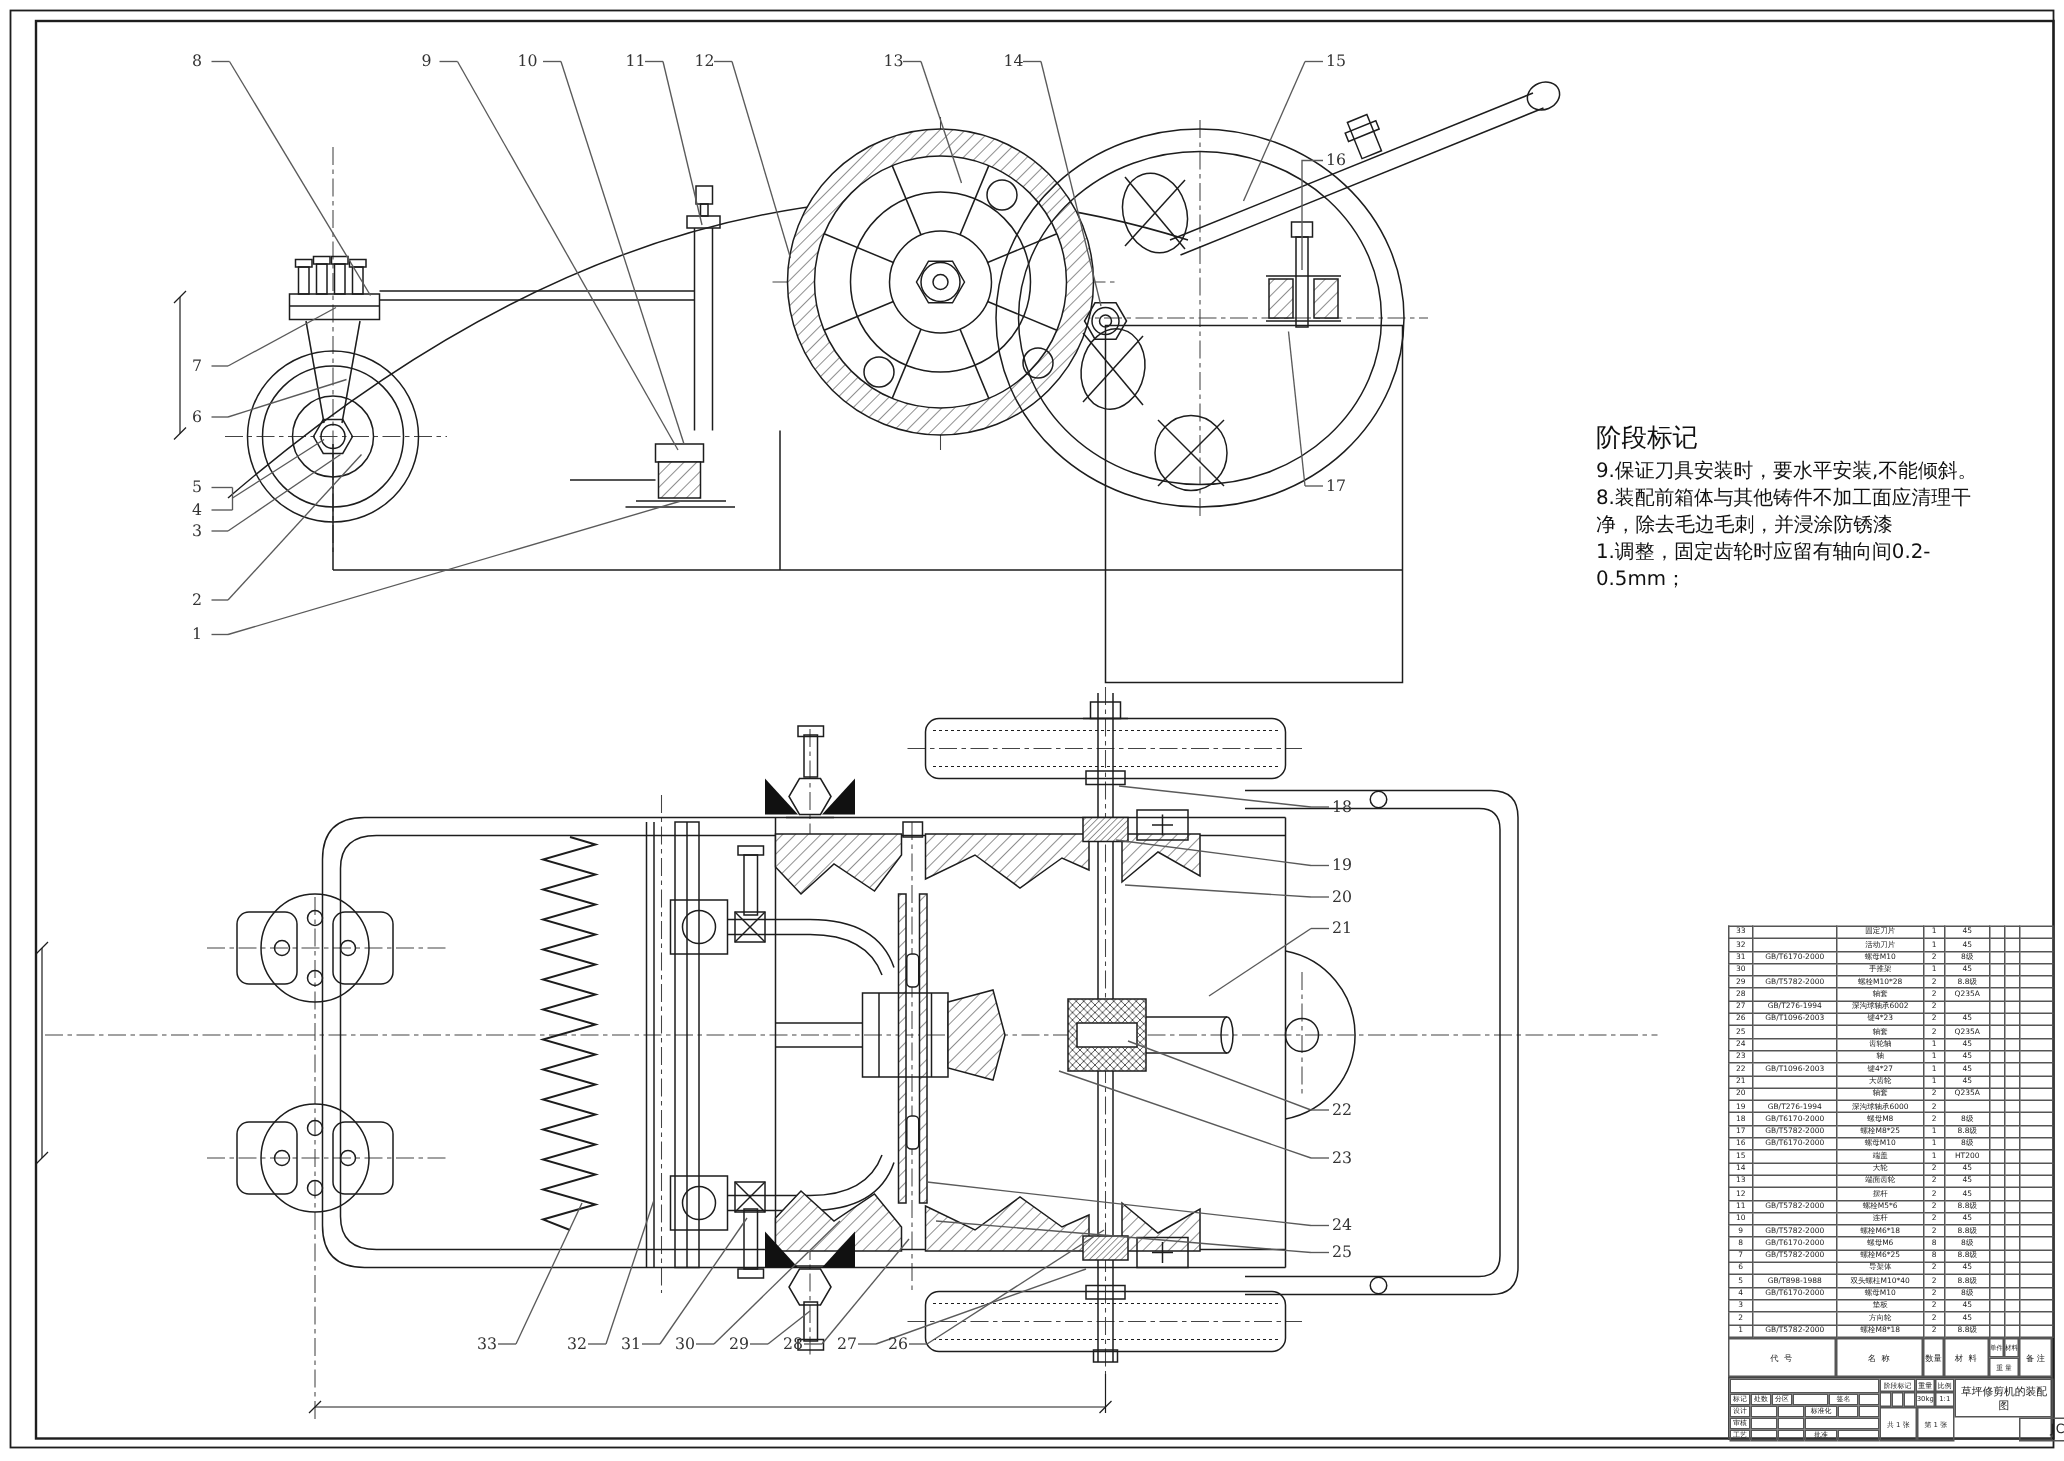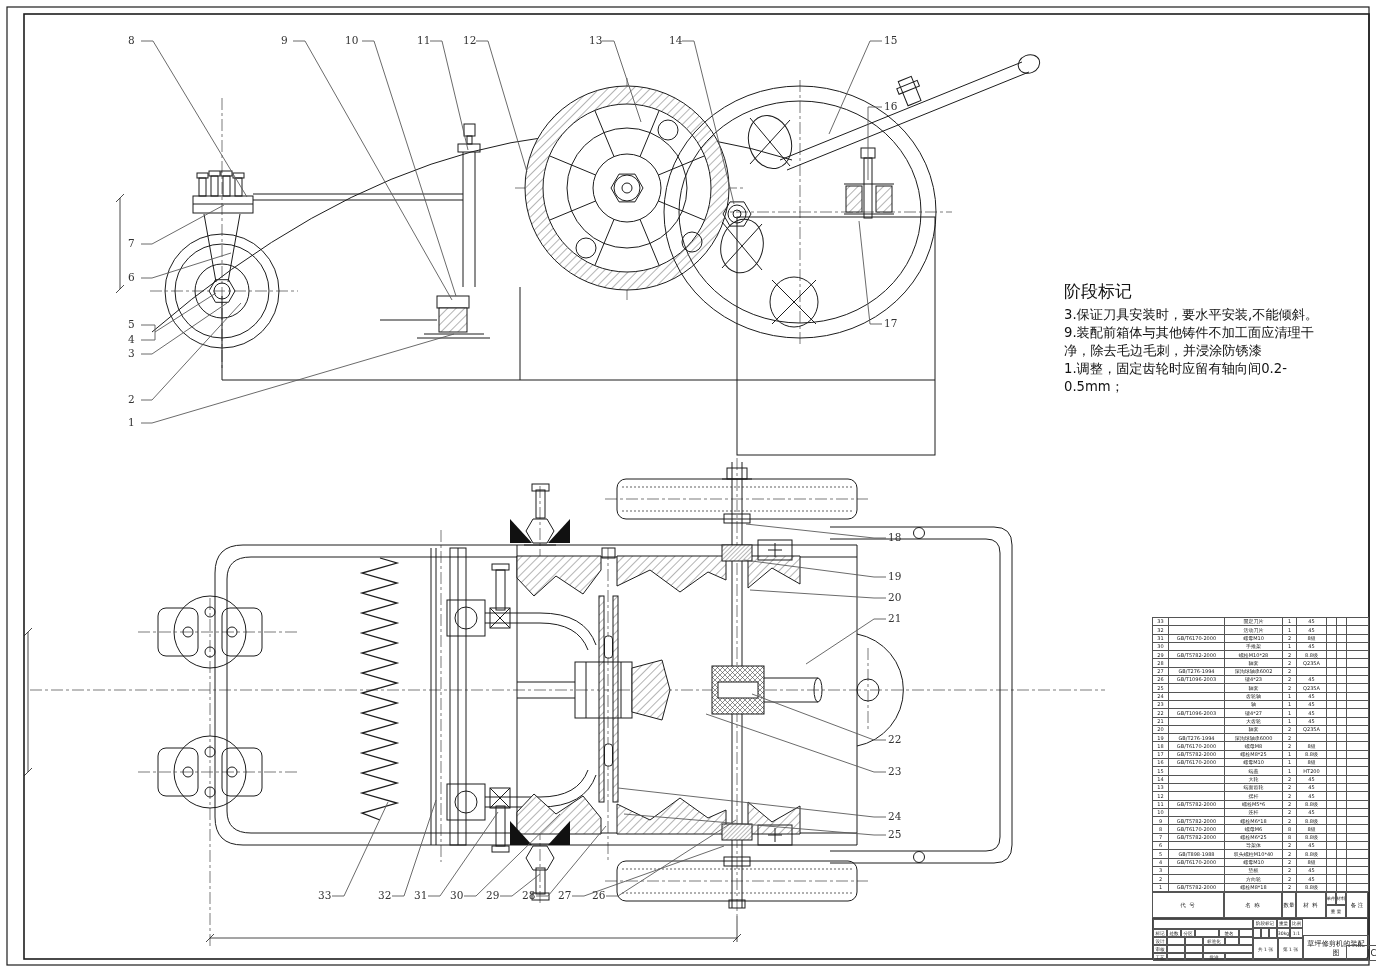--- a/index.html
+++ b/index.html
@@ -465,22 +465,22 @@
     <text x="486" y="899">29</text>
     <text x="450" y="899">30</text>
     <text x="414" y="899">31</text>
     <text x="378" y="899">32</text>
     <text x="318" y="899">33</text>
   </g>
 </svg>
 
 <div class="techreq">
   <div class="tr-title">阶段标记</div>
-  <div class="tr-line">3.保证刀具安装时，要水平安装,不能倾斜。</div>
-  <div class="tr-line">9.装配前箱体与其他铸件不加工面应清理干净，除去毛边毛刺，并浸涂防锈漆</div>
+  <div class="tr-line">9.保证刀具安装时，要水平安装,不能倾斜。</div>
+  <div class="tr-line">8.装配前箱体与其他铸件不加工面应清理干净，除去毛边毛刺，并浸涂防锈漆</div>
   <div class="tr-line">1.调整，固定齿轮时应留有轴向间0.2-0.5mm；</div>
 </div>
 
 <div class="bom">
   <table>
     <colgroup>
       <col style="width:16px">
           <col style="width:56px">
           <col style="width:58px">
           <col style="width:14px">
@@ -864,17 +864,17 @@
   <div class="tc" style="left:124px;top:0;width:13px;height:9px;">重量</div>
   <div class="tc" style="left:137px;top:0;width:13px;height:9px;">比例</div>
   <div class="tc" style="left:100px;top:9px;width:8px;height:10px;"></div>
   <div class="tc" style="left:108px;top:9px;width:8px;height:10px;"></div>
   <div class="tc" style="left:116px;top:9px;width:8px;height:10px;"></div>
   <div class="tc" style="left:124px;top:9px;width:13px;height:10px;">30kg</div>
   <div class="tc" style="left:137px;top:9px;width:13px;height:10px;">1:1</div>
   <div class="tc" style="left:100px;top:19px;width:25px;height:23px;">共 1 张</div>
   <div class="tc" style="left:125px;top:19px;width:25px;height:23px;">第 1 张</div>
 
-  <div class="tc ttl" style="left:150px;top:0;width:66px;height:26px;margin-top:16px;">草坪修剪机的装配图</div>
+  <div class="tc ttl" style="left:150px;top:0;width:66px;height:26px;">草坪修剪机的装配图</div>
   <div class="tc code" style="left:150px;top:26px;width:66px;height:16px;">JCJ.0</div>
 </div>
 
 </div>
 
 </body></html>

